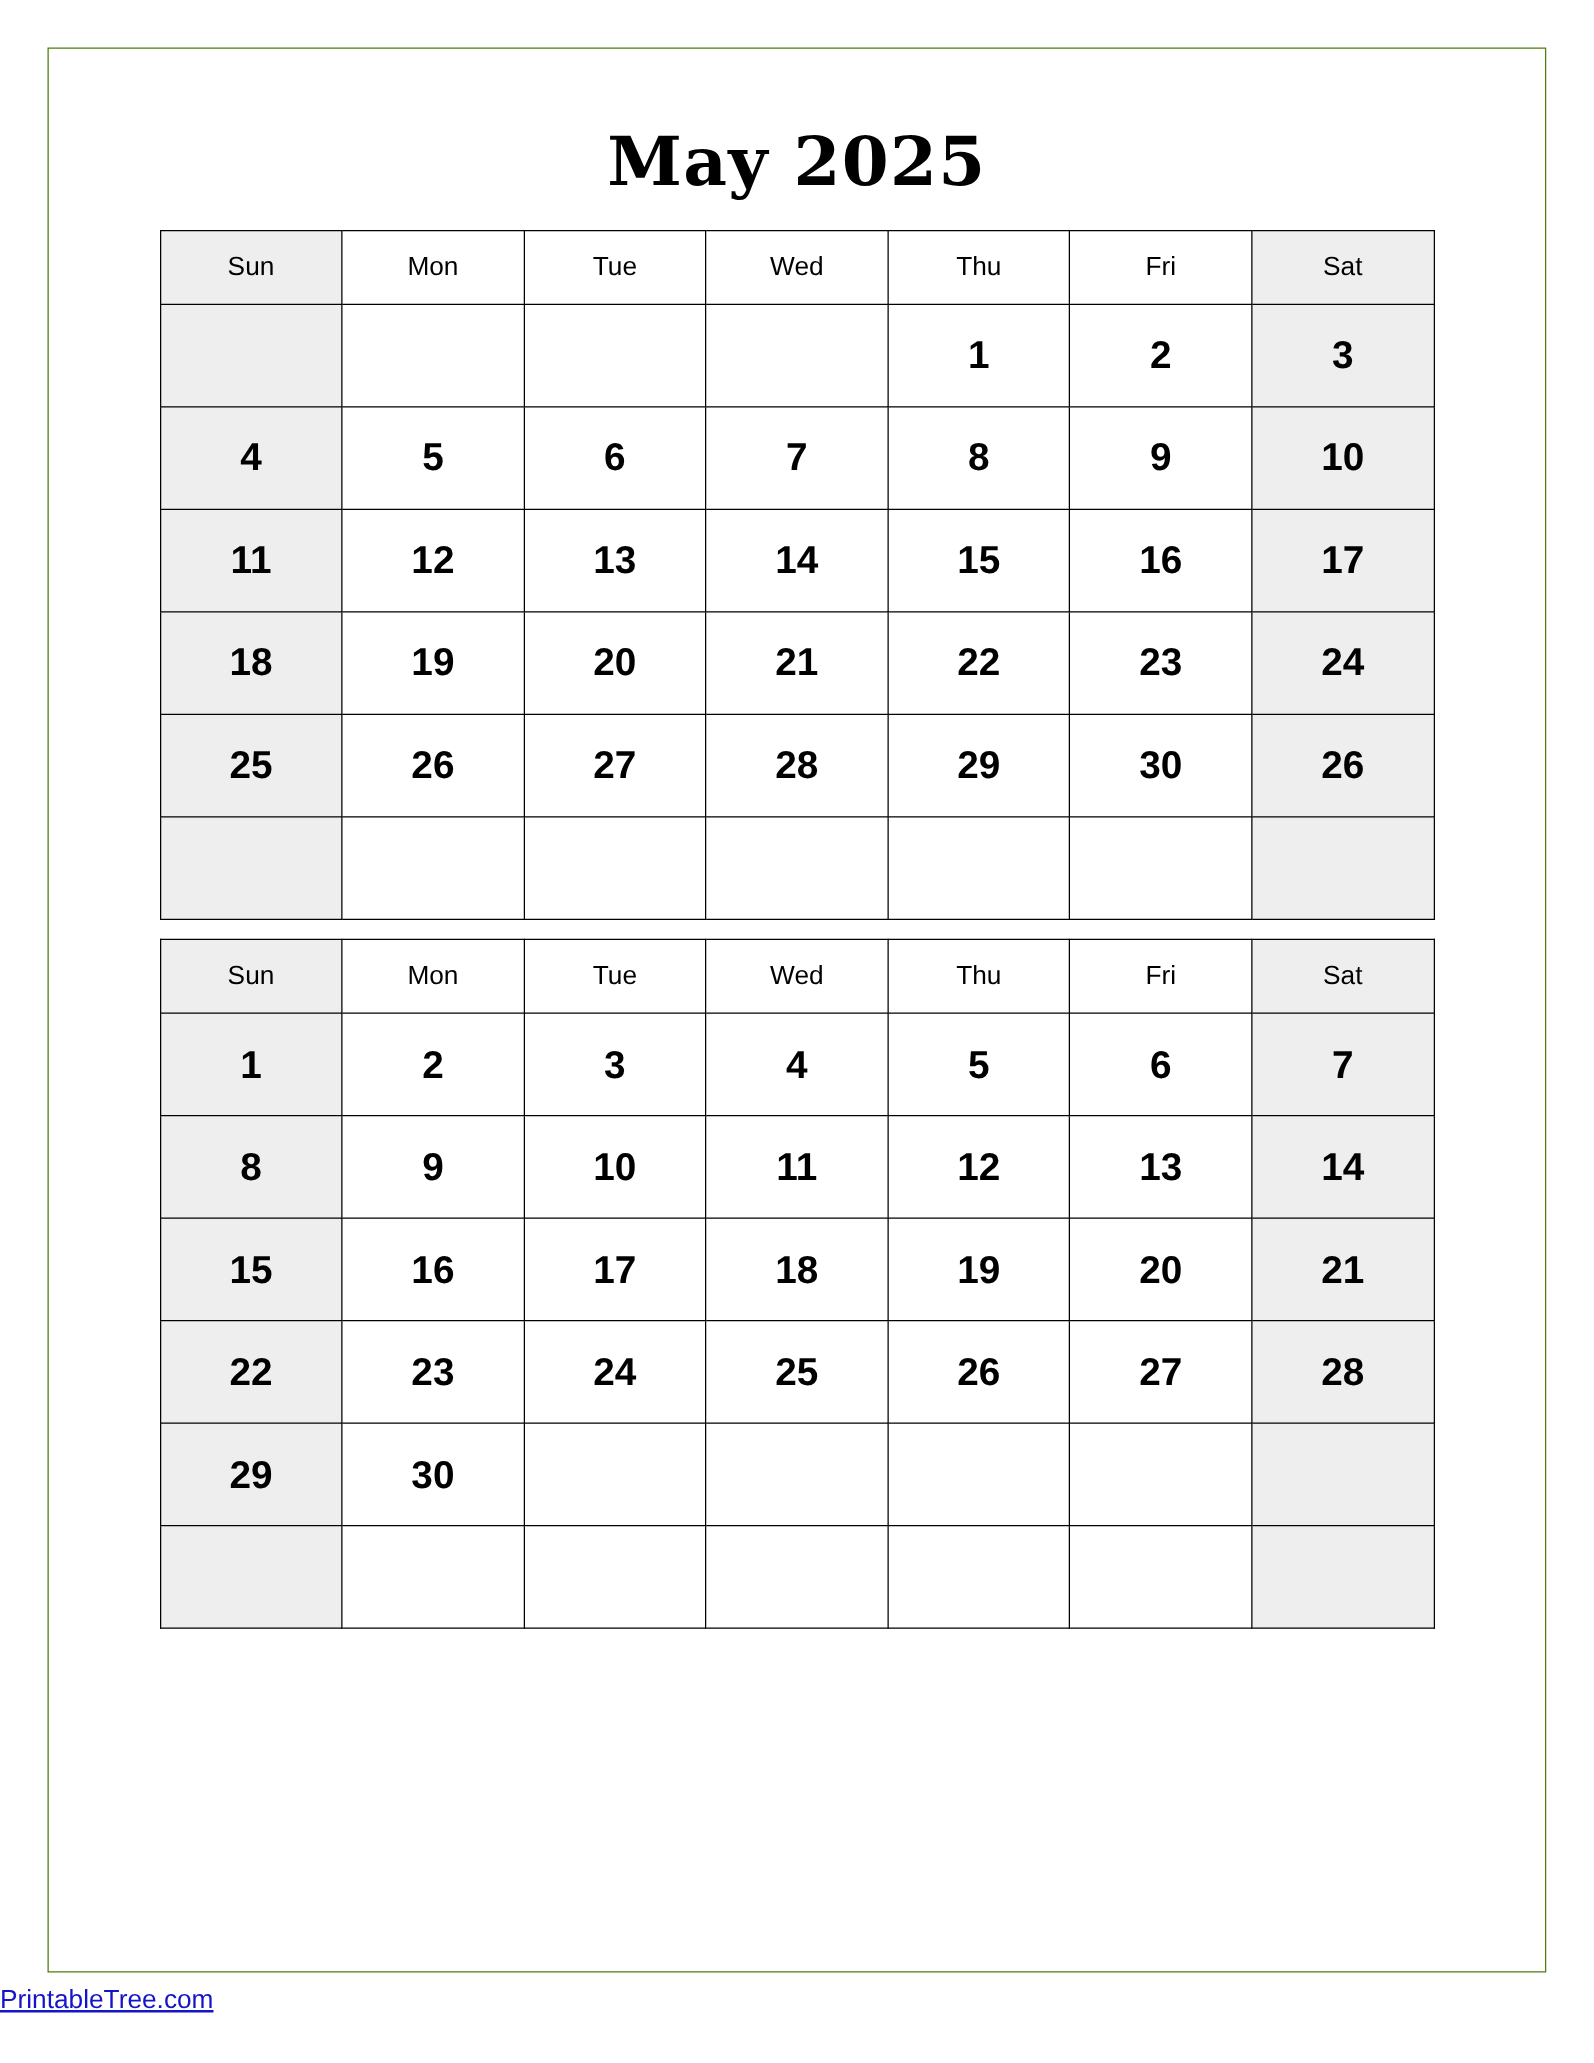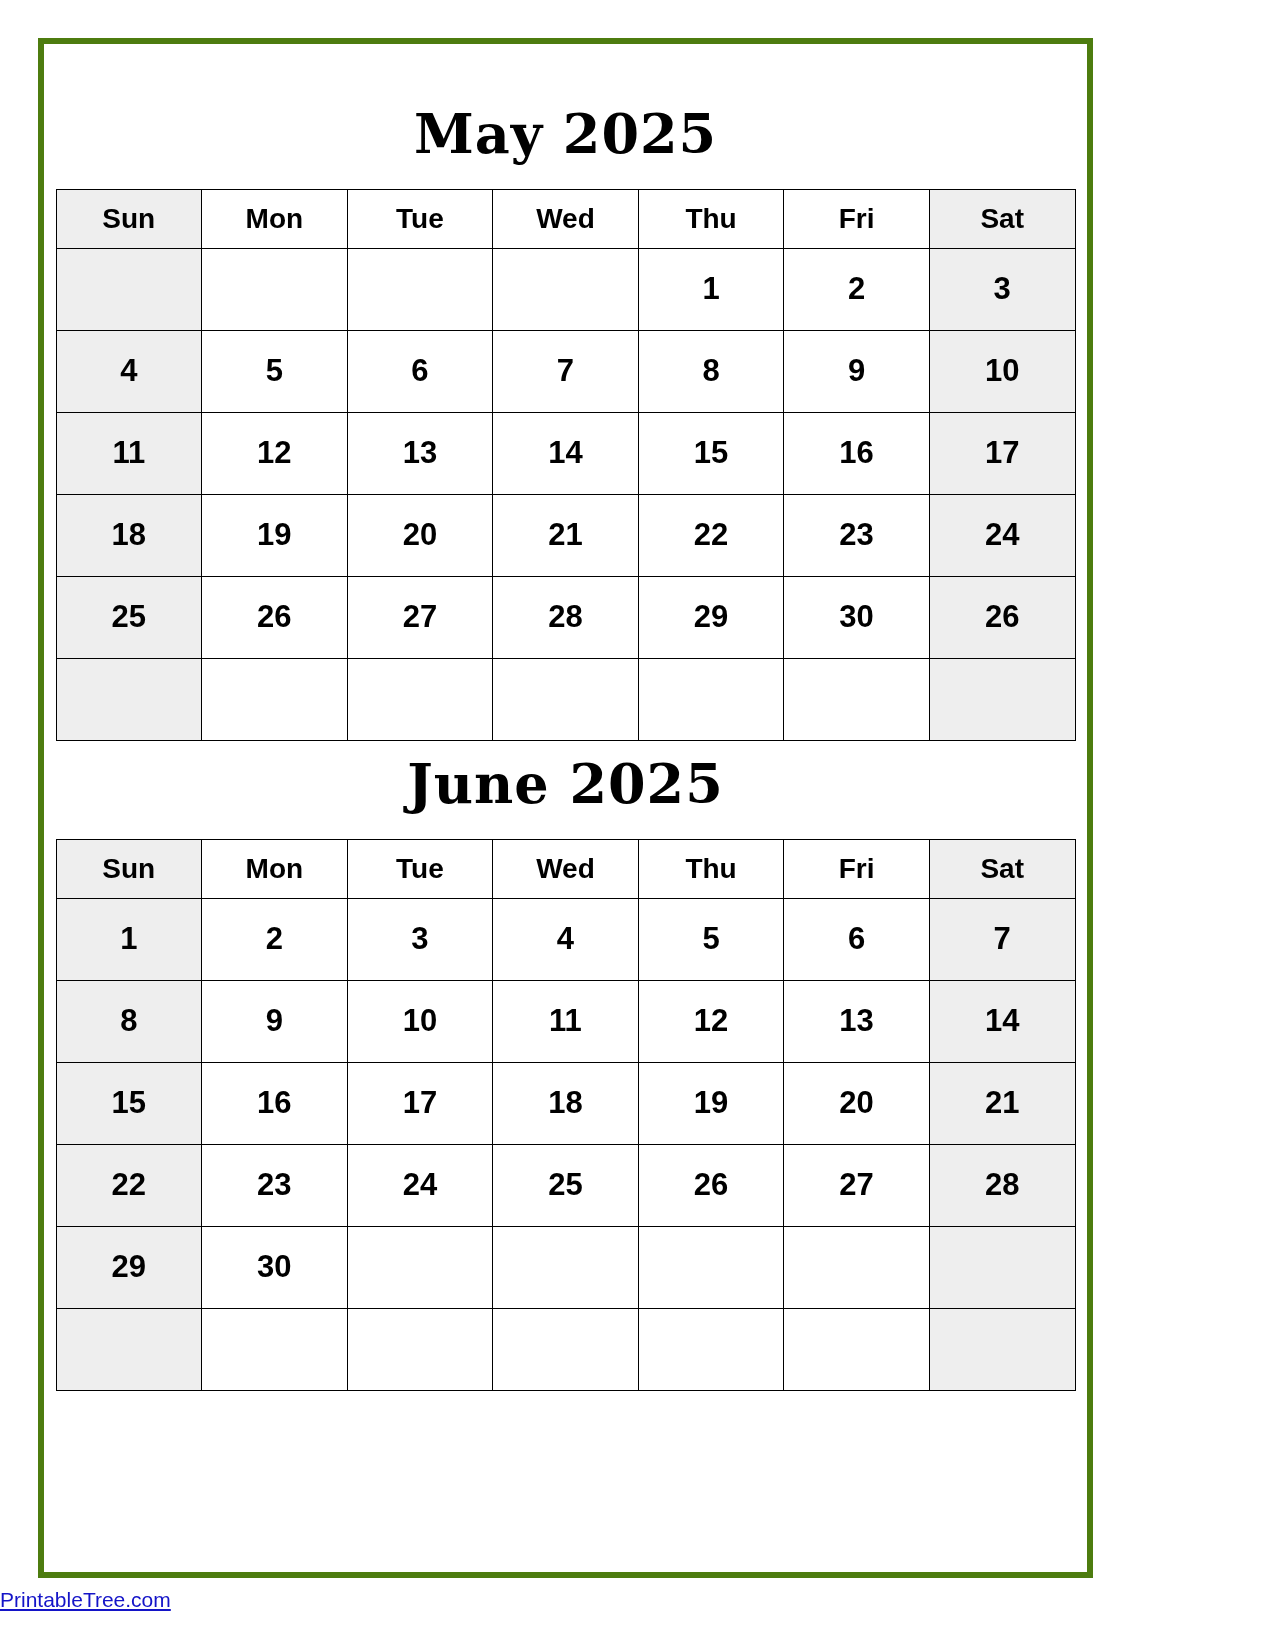--- a/index.html
+++ b/index.html
@@ -10,23 +10,23 @@
   body {
     width: 1275px;
     height: 1650px;
     font-family: "Liberation Sans", sans-serif;
     position: relative;
   }
   .page-frame {
     position: absolute;
     left: 38px;
     top: 38px;
-    width: 1055px;
+    width: 1199px;
     height: 1540px;
-    border: 6px solid #4d7c0f;
+    border: 1px solid #4d7c0f;
     box-sizing: border-box;
   }
   .month-block {
     position: absolute;
     left: 0;
     width: 100%;
   }
   #may-block { top: 62px; }
   #june-block { top: 712px; }
 
@@ -48,22 +48,22 @@
   }
   .cal-table th,
   .cal-table td {
     border: 1px solid #000000;
     text-align: center;
     vertical-align: middle;
     padding: 0;
   }
   .cal-table th {
     height: 58px;
-    font-size: 28px;
-    font-weight: bold;
+    font-size: 21px;
+    font-weight: normal;
     font-family: "Liberation Sans", sans-serif;
     color: #000000;
     background: #ffffff;
   }
   .cal-table td {
     height: 81px;
     font-size: 31px;
     font-weight: bold;
     font-family: "Liberation Sans", sans-serif;
     color: #000000;
@@ -160,21 +160,20 @@
           <td></td>
           <td></td>
           <td></td>
           <td class="weekend-col weekend-text"></td>
         </tr>
       </tbody>
     </table>
   </div>
 
   <div class="month-block" id="june-block">
-    <div class="month-title">June 2025</div>
     <table class="cal-table">
       <thead>
         <tr>
           <th class="weekend-col weekend-text">Sun</th>
           <th>Mon</th>
           <th>Tue</th>
           <th>Wed</th>
           <th>Thu</th>
           <th>Fri</th>
           <th class="weekend-col weekend-text">Sat</th>

